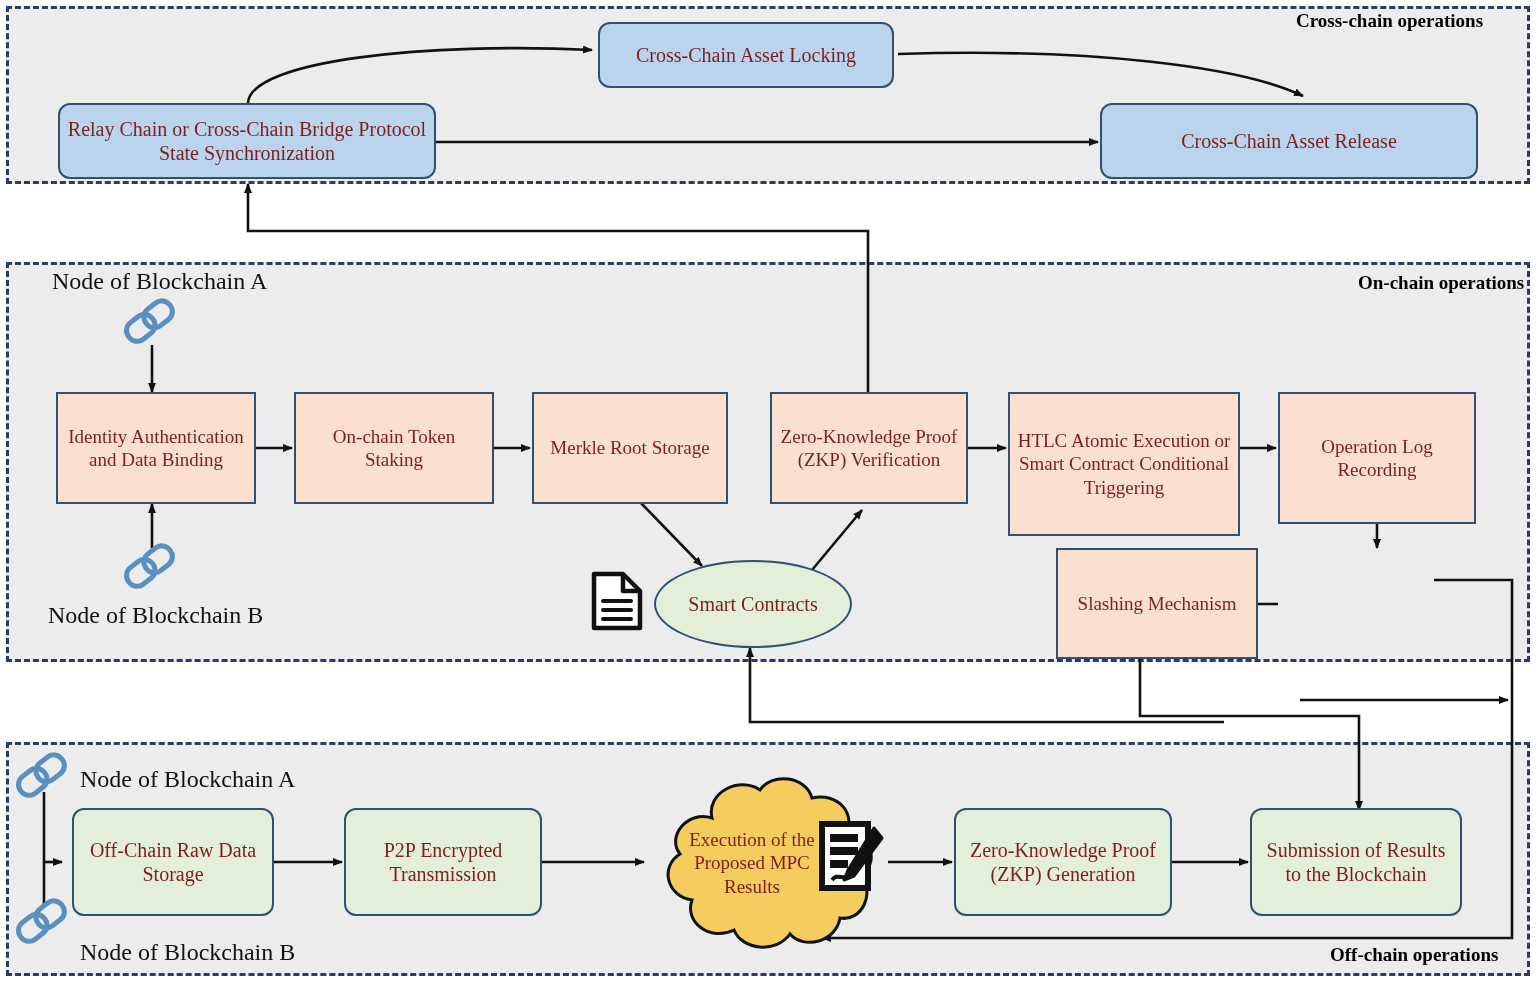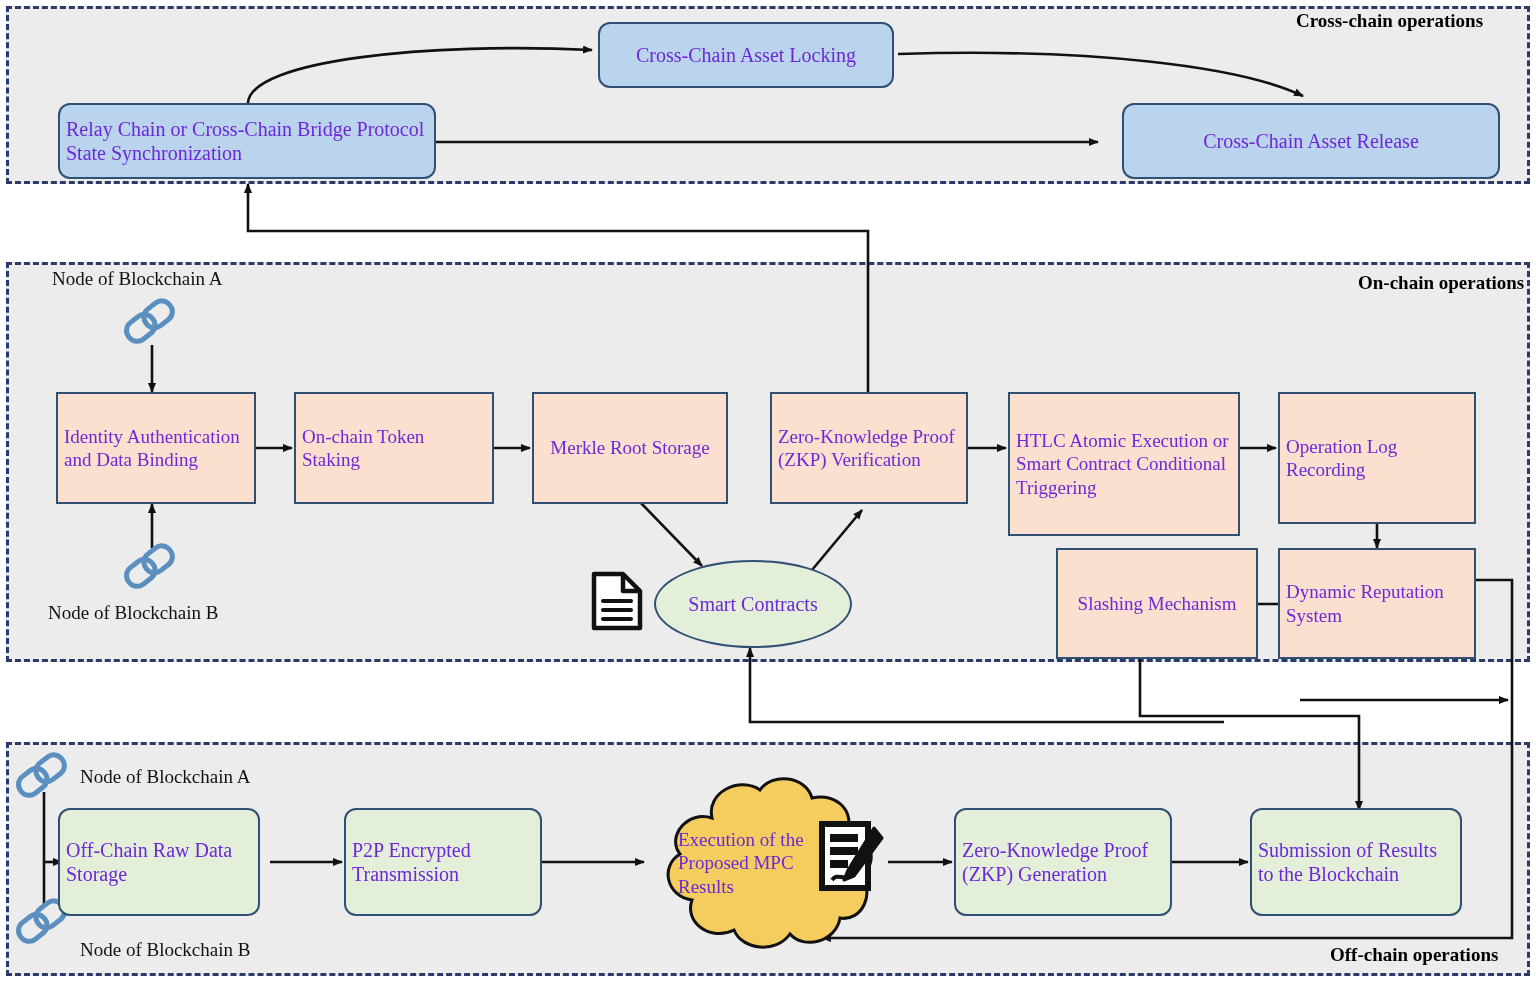--- a/index.html
+++ b/index.html
@@ -4,30 +4,30 @@
 <style>
   html,body{margin:0;padding:0;background:#fff;}
   body{font-family:"Liberation Serif","DejaVu Serif",serif;}
   #stage{position:relative;width:1536px;height:982px;background:#ffffff;overflow:hidden;}
 
   .zone{position:absolute;border:3px dashed #2b3a67;background:#ececec;box-sizing:border-box;}
   .zone-label{position:absolute;font-weight:bold;font-size:19px;color:#000;
                font-family:"Liberation Serif","DejaVu Serif",serif;white-space:nowrap;}
 
   .node{position:absolute;box-sizing:border-box;display:flex;align-items:center;
-        justify-content:center;line-height:1.22;color:#6d28d9;
+        justify-content:center;text-align:center;line-height:1.22;color:#7f1d1d;
         font-family:"Liberation Serif","DejaVu Serif",serif;}
   .node span{display:block;padding:0 6px;}
 
   .n-blue{background:#b9d4ec;border:2px solid #2f4f73;border-radius:12px;font-size:20px;}
   .n-pink{background:#fbe0d0;border:2px solid #2f4f73;font-size:19px;}
   .n-green{background:#e4efd9;border:2px solid #2f4f73;border-radius:12px;font-size:20px;}
   .n-ellipse{background:#e4efd9;border:2px solid #2f4f73;border-radius:50%;font-size:20px;}
 
-  .plabel{position:absolute;font-size:19px;color:#111;white-space:nowrap;
+  .plabel{position:absolute;font-size:24px;color:#111;white-space:nowrap;
           font-family:"Liberation Serif","DejaVu Serif",serif;}
 
   svg.lines{position:absolute;left:0;top:0;width:1536px;height:982px;overflow:visible;}
   .icon{position:absolute;}
 </style>
 </head>
 <body>
 
 <div id="stage">
 
@@ -89,21 +89,21 @@
       <path d="M1172,862 L1248,862"></path>
     </g>
   </svg>
 
   <div class="node n-blue" style="left:58px;top:103px;width:378px;height:76px;">
     <span>Relay Chain or Cross-Chain Bridge Protocol State Synchronization</span>
   </div>
   <div class="node n-blue" style="left:598px;top:22px;width:296px;height:66px;">
     <span>Cross-Chain Asset Locking</span>
   </div>
-  <div class="node n-blue" style="left:1100px;top:103px;width:378px;height:76px;margin-left:22px;">
+  <div class="node n-blue" style="left:1100px;top:103px;width:378px;height:76px;">
     <span>Cross-Chain Asset Release</span>
   </div>
 
   <div class="plabel" style="left:52px;top:268px;">Node of Blockchain A</div>
   <div class="plabel" style="left:48px;top:602px;">Node of Blockchain B</div>
 
   <div class="icon" style="left:122px;top:298px;width:62px;height:52px;">
     <svg viewBox="0 0 62 52" width="62" height="52">
       <g transform="rotate(-38 31 26)" fill="none" stroke="#5b8fc0" stroke-width="5">
         <rect x="4" y="11" width="30" height="21" rx="10"></rect>
@@ -146,23 +146,20 @@
   </div>
   <div class="node n-pink" style="left:1008px;top:392px;width:232px;height:144px;">
     <span>HTLC Atomic Execution or Smart Contract Conditional Triggering</span>
   </div>
   <div class="node n-pink" style="left:1278px;top:392px;width:198px;height:132px;">
     <span>Operation Log Recording</span>
   </div>
   <div class="node n-pink" style="left:1040px;top:548px;width:202px;height:111px;margin-left:16px;">
     <span>Slashing Mechanism</span>
   </div>
-  <div class="node n-pink" style="left:1278px;top:548px;width:198px;height:111px;">
-    <span>Dynamic Reputation System</span>
-  </div>
   <div class="node n-ellipse" style="left:654px;top:560px;width:198px;height:88px;">
     <span>Smart Contracts</span>
   </div>
 
   <div class="plabel" style="left:80px;top:766px;">Node of Blockchain A</div>
   <div class="plabel" style="left:80px;top:939px;">Node of Blockchain B</div>
 
   <div class="icon" style="left:14px;top:752px;width:62px;height:52px;">
     <svg viewBox="0 0 62 52" width="62" height="52">
       <g transform="rotate(-38 31 26)" fill="none" stroke="#5b8fc0" stroke-width="5">
@@ -173,21 +170,21 @@
   </div>
   <div class="icon" style="left:14px;top:898px;width:62px;height:52px;">
     <svg viewBox="0 0 62 52" width="62" height="52">
       <g transform="rotate(-38 31 26)" fill="none" stroke="#5b8fc0" stroke-width="5">
         <rect x="4" y="11" width="30" height="21" rx="10"></rect>
         <rect x="26" y="11" width="30" height="21" rx="10"></rect>
       </g>
     </svg>
   </div>
 
-  <div class="node n-green" style="left:58px;top:808px;width:202px;height:108px;">
+  <div class="node n-green" style="left:72px;top:808px;width:202px;height:108px;">
     <span>Off-Chain Raw Data Storage</span>
   </div>
   <div class="node n-green" style="left:344px;top:808px;width:198px;height:108px;">
     <span>P2P Encrypted Transmission</span>
   </div>
 
   <div class="icon" style="left:640px;top:772px;width:250px;height:182px;">
     <svg viewBox="0 0 250 182" width="250" height="182">
       <path d="M72,46 C66,20 100,4 120,18 C132,0 166,4 172,26
                C198,20 216,42 206,60 C232,62 240,92 220,104

